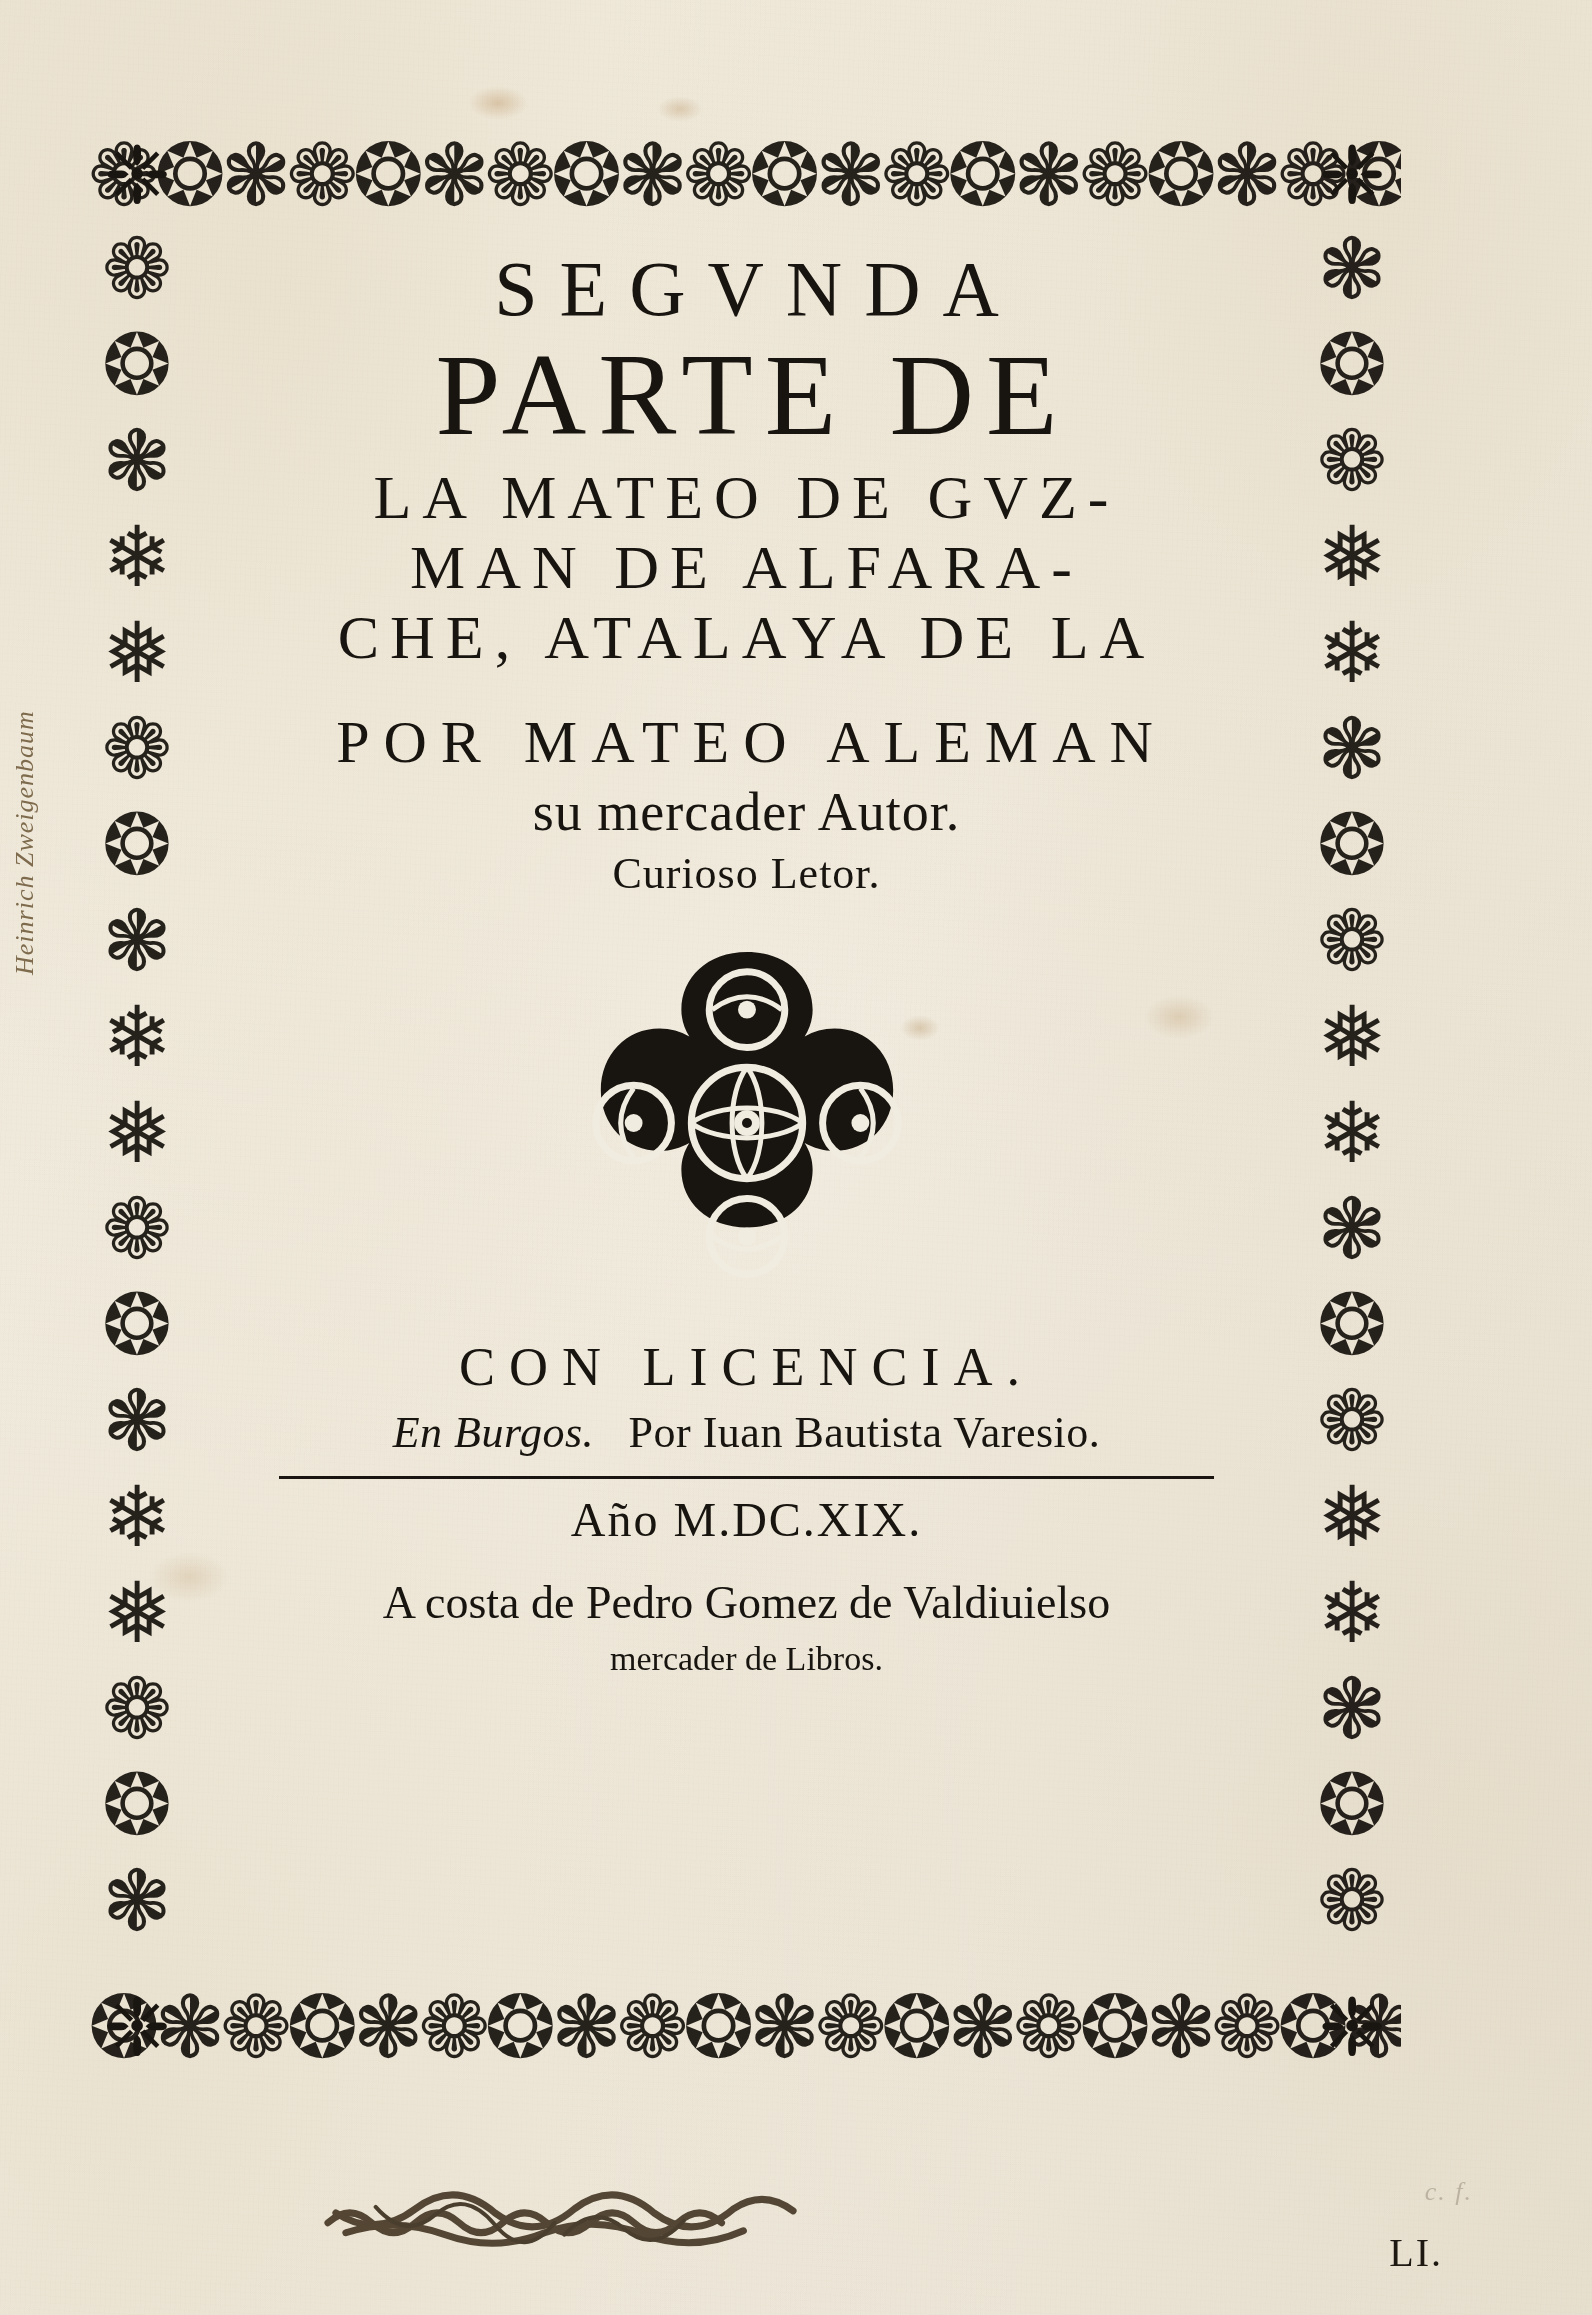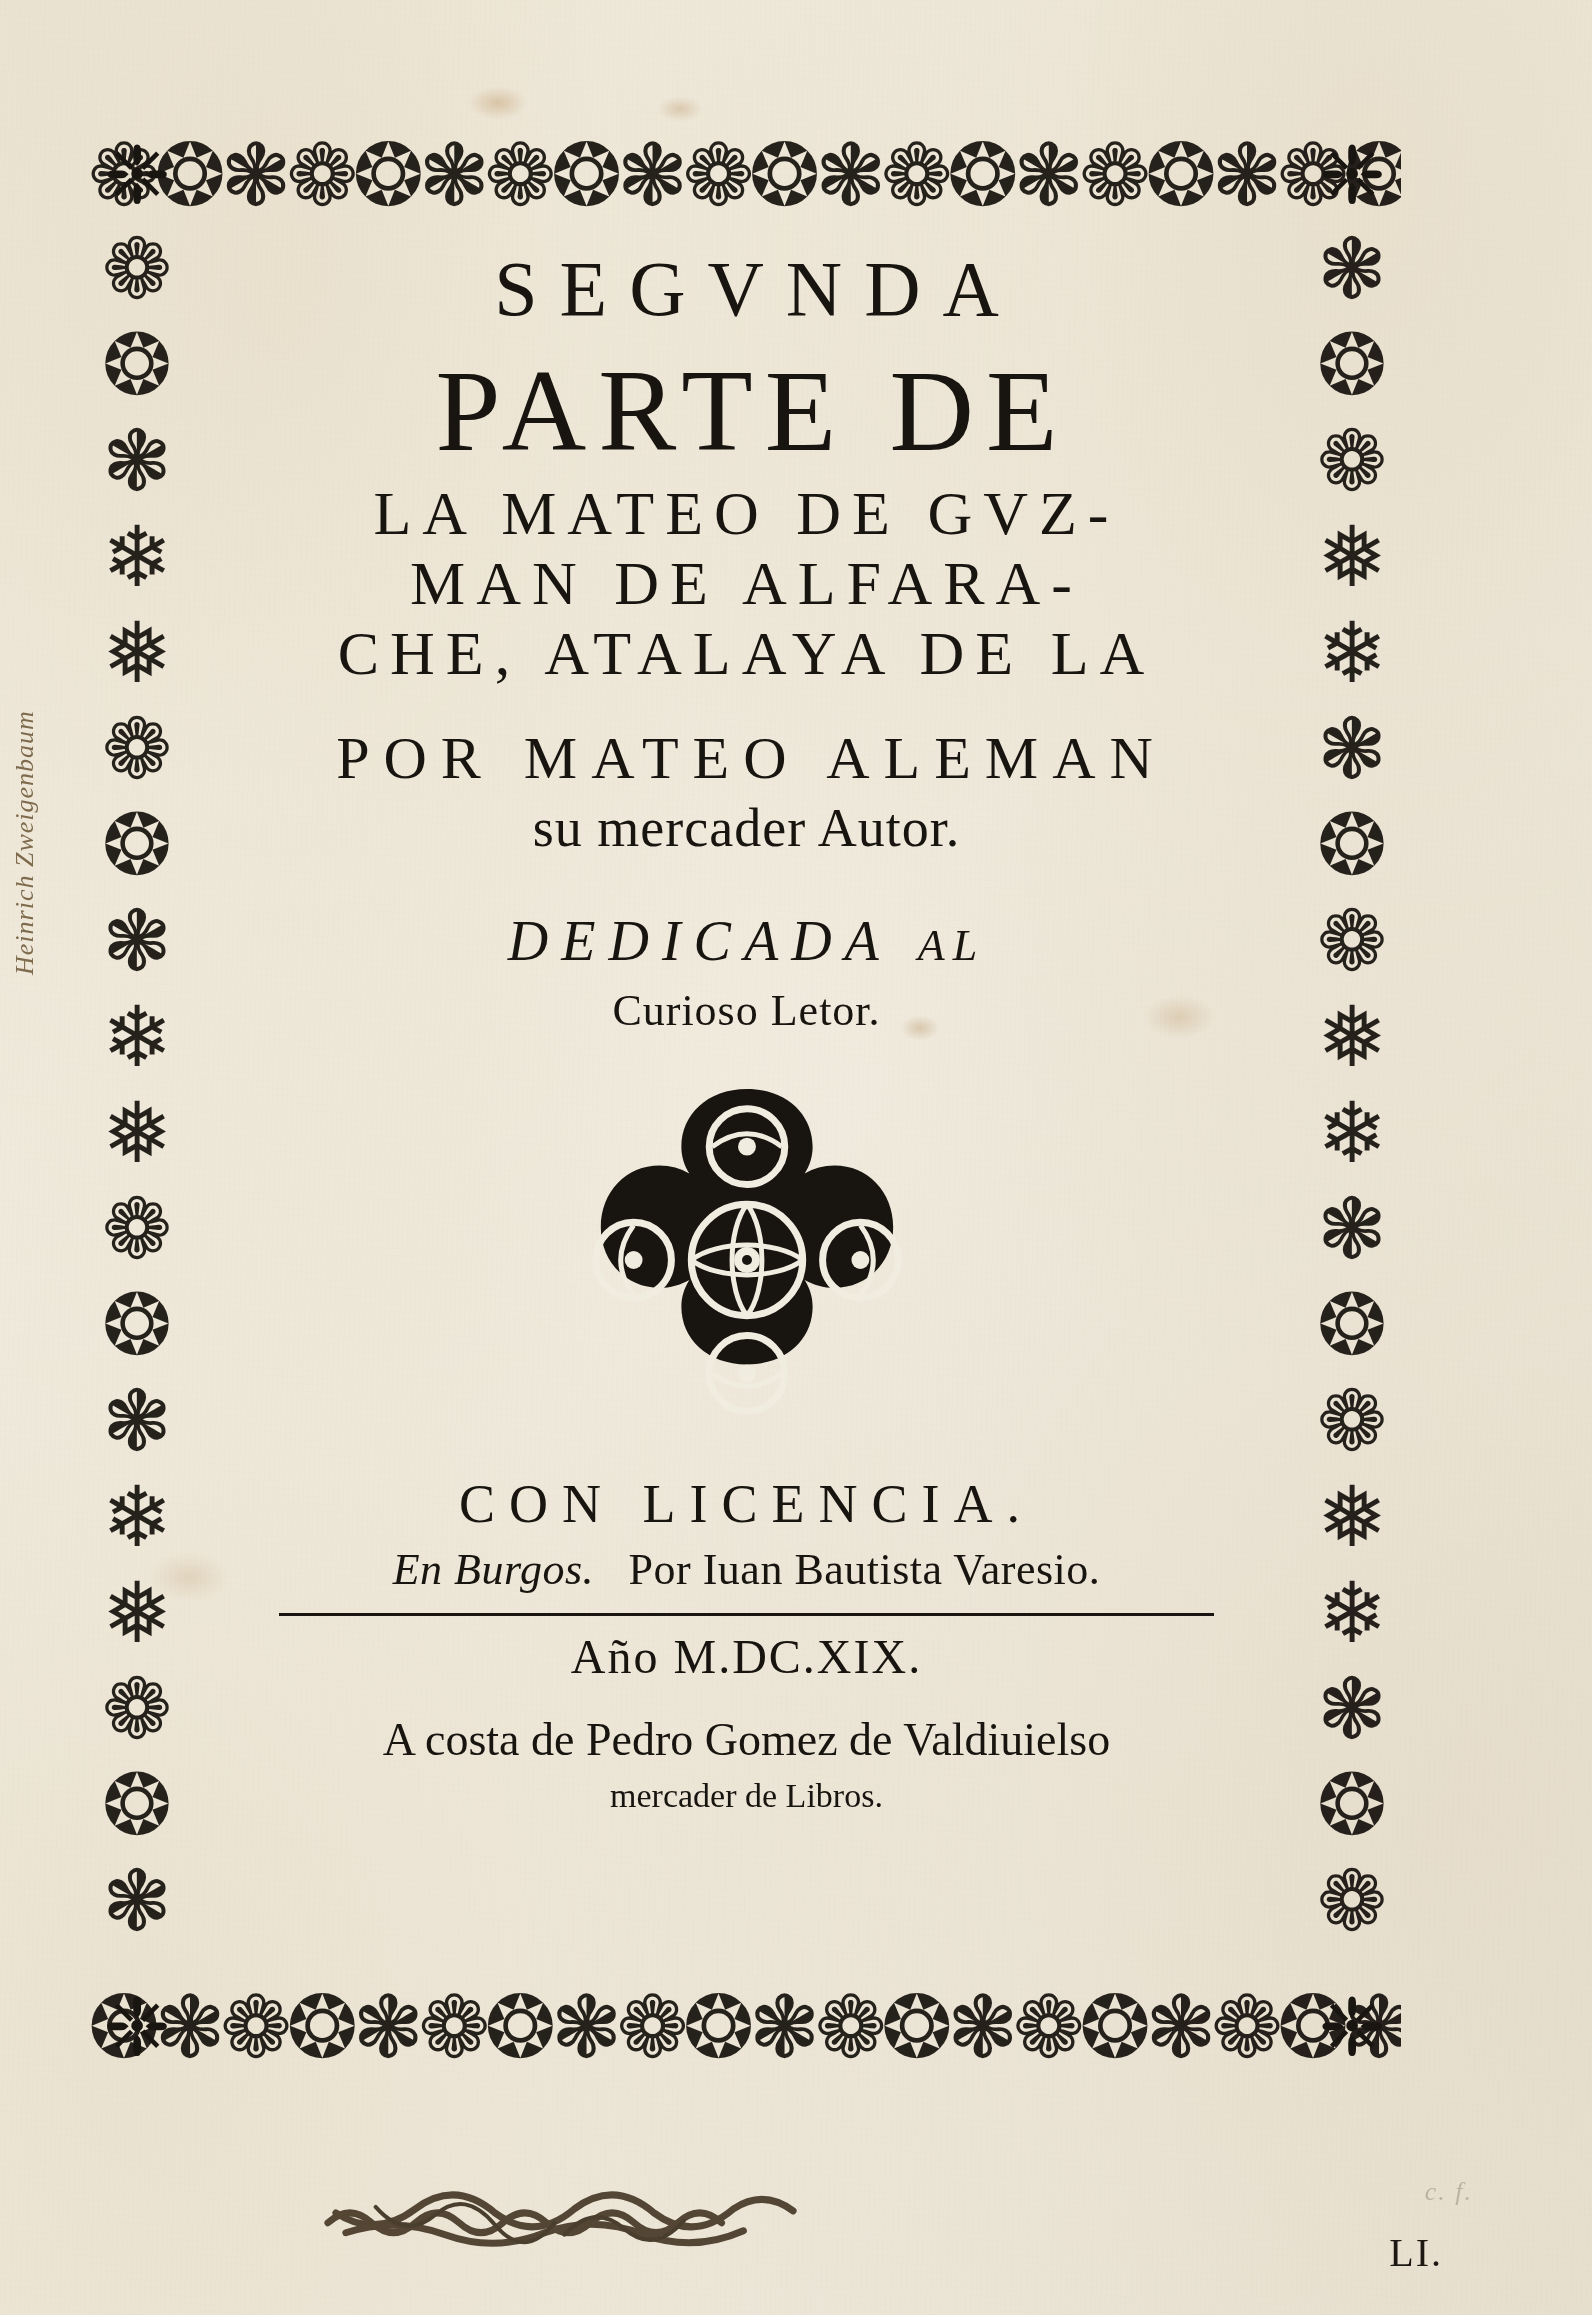--- a/index.html
+++ b/index.html
@@ -113,21 +113,21 @@
   .t-segunda {
     font-size: 78px;
     letter-spacing: 22px;
     line-height: 88px;
     margin-left: 22px;
   }
   .t-parte {
     font-size: 117px;
     letter-spacing: 12px;
     line-height: 119px;
-    margin-top: 18px;
+    margin-top: 2px;
     margin-left: 12px;
   }
   .t-sub {
     font-size: 62px;
     letter-spacing: 11px;
     line-height: 70px;
   }
   .t-sub.l1 { margin-top: 8px; }
   .t-por {
     font-size: 60px;
@@ -290,24 +290,20 @@
 
     <span class="ln t-segunda">SEGVNDA</span>
     <span class="ln t-parte">PARTE DE</span>
     <span class="ln t-sub l1">LA MATEO DE GVZ-</span>
     <span class="ln t-sub">MAN DE ALFARA-</span>
     <span class="ln t-sub">CHE, ATALAYA DE LA</span>
 
     <span class="ln t-por">POR MATEO ALEMAN</span>
     <span class="ln t-autor">su mercader Autor.</span>
 
-    <span class="ln t-dedicada">
-      <span>DEDICADA</span>
-      <span class="small">AL</span>
-    </span>
     <span class="ln t-curioso">Curioso Letor.</span>
 
     <div id="flower">
       <svg viewBox="0 0 390 360" xmlns="http://www.w3.org/2000/svg">
         <g fill="#18140f">
 
           <path d="M195 8
                    c-40 0 -66 26 -66 58 0 10 3 19 8 27
                    -9 -5 -19 -8 -30 -8 -33 0 -59 26 -59 62
                    0 35 26 61 59 61 11 0 21 -3 30 -8

